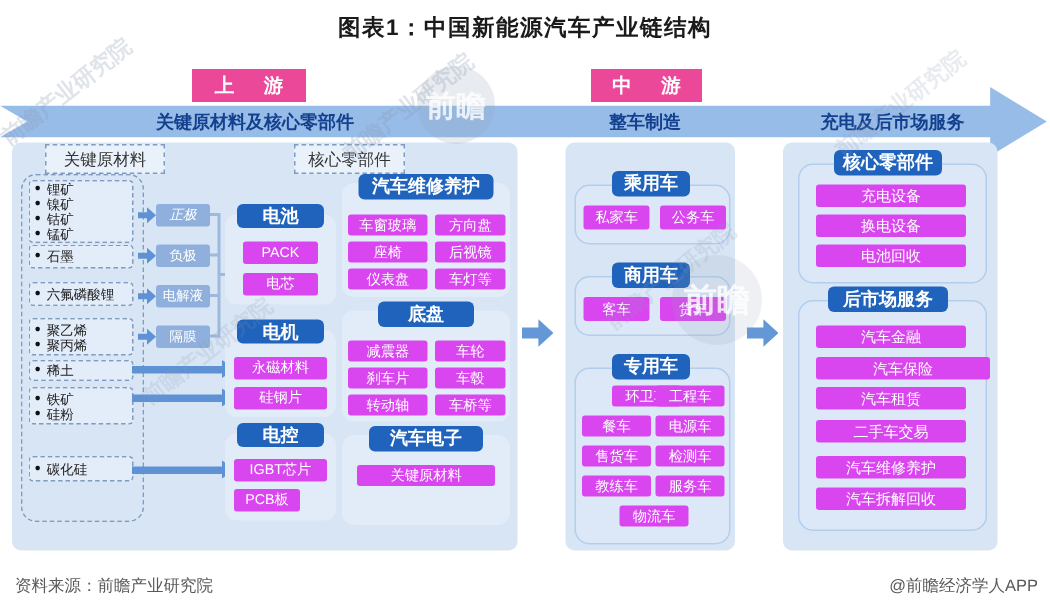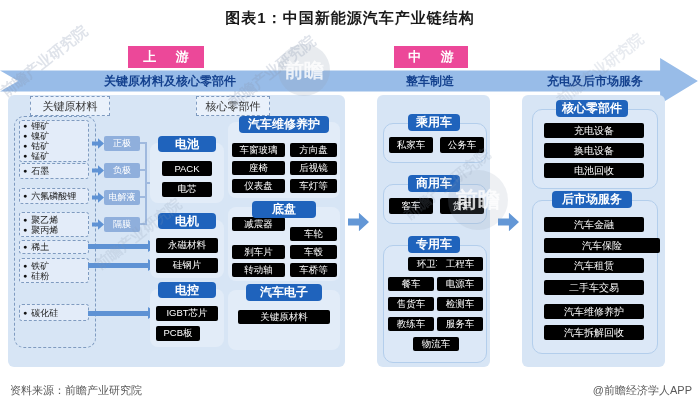--- a/index.html
+++ b/index.html
@@ -38,21 +38,21 @@
 
   .conn{position:absolute;background:#9FB9DE;}
   .bar{position:absolute;height:5px;background:#5E92D4;}
   .bar-head{position:absolute;width:0;height:0;border-left:9px solid #5E92D4;
             border-top:6px solid transparent;border-bottom:6px solid transparent;}
 
   .card{position:absolute;background:#E2ECF8;border-radius:8px;}
   .card-outline{position:absolute;background:#DCE8F7;border:1px solid #B3CEEC;border-radius:10px;}
   .card-header{position:absolute;background:#1F63BC;color:#fff;font-weight:bold;font-size:12px;
                border-radius:4px;display:flex;align-items:center;justify-content:center;z-index:3;}
-  .item-box{position:absolute;background:#000000;color:#fff;font-size:10px;border-radius:2px;
+  .item-box{position:absolute;background:#d946ef;color:#fff;font-size:10px;border-radius:2px;
             display:flex;align-items:center;justify-content:center;z-index:2;}
   .item-box.small{font-size:9.5px;}
 
   .footer-text{position:absolute;font-size:11px;color:#595959;}
 
   .wm{position:absolute;font-size:15px;font-weight:bold;color:rgba(140,155,178,.28);
       transform:rotate(-38deg);white-space:nowrap;pointer-events:none;z-index:5;}
   .wm-logo{position:absolute;border-radius:50%;background:rgba(152,164,182,.22);
            color:rgba(255,255,255,.8);display:flex;align-items:center;justify-content:center;
            font-weight:bold;pointer-events:none;z-index:5;}
@@ -153,21 +153,21 @@
         <span class="bullet">●</span>
         <span>碳化硅</span>
       </div>
   </div>
 
   <div class="mini-arrow" style="left:92px;top:138px;"></div>
   <div class="mini-arrow" style="left:92px;top:165px;"></div>
   <div class="mini-arrow" style="left:92px;top:192px;"></div>
   <div class="mini-arrow" style="left:92px;top:219px;"></div>
 
-  <div class="part-box" style="left:104px;top:136px;width:36px;height:15px;">正极</div>
+  <div class="part-box" style="left:104px;top:136px;width:36px;height:15px;font-style:italic;">正极</div>
   <div class="part-box" style="left:104px;top:163px;width:36px;height:15px;">负极</div>
   <div class="part-box" style="left:104px;top:190px;width:36px;height:15px;">电解液</div>
   <div class="part-box" style="left:104px;top:217px;width:36px;height:15px;">隔膜</div>
 
   <div class="conn" style="left:140px;top:142px;width:6px;height:2px;"></div>
   <div class="conn" style="left:140px;top:169px;width:6px;height:2px;"></div>
   <div class="conn" style="left:140px;top:196px;width:6px;height:2px;"></div>
   <div class="conn" style="left:140px;top:223px;width:6px;height:2px;"></div>
   <div class="conn" style="left:145px;top:142px;width:2px;height:83px;"></div>
   <div class="conn" style="left:146px;top:182px;width:6px;height:2px;"></div>
@@ -198,21 +198,21 @@
   <div class="card-header" style="left:239px;top:116px;width:90px;height:17px;">汽车维修养护</div>
   <div class="item-box small" style="left:232px;top:143px;width:53px;height:14px;">车窗玻璃</div>
   <div class="item-box small" style="left:290px;top:143px;width:47px;height:14px;">方向盘</div>
   <div class="item-box small" style="left:232px;top:161px;width:53px;height:14px;">座椅</div>
   <div class="item-box small" style="left:290px;top:161px;width:47px;height:14px;">后视镜</div>
   <div class="item-box small" style="left:232px;top:179px;width:53px;height:14px;">仪表盘</div>
   <div class="item-box small" style="left:290px;top:179px;width:47px;height:14px;">车灯等</div>
 
   <div class="card" style="left:228px;top:207px;width:112px;height:74px;"></div>
   <div class="card-header" style="left:252px;top:201px;width:64px;height:17px;">底盘</div>
-  <div class="item-box small" style="left:232px;top:217px;width:53px;height:14px;">减震器</div>
+  <div class="item-box small" style="left:232px;top:227px;width:53px;height:14px;">减震器</div>
   <div class="item-box small" style="left:290px;top:227px;width:47px;height:14px;">车轮</div>
   <div class="item-box small" style="left:232px;top:245px;width:53px;height:14px;">刹车片</div>
   <div class="item-box small" style="left:290px;top:245px;width:47px;height:14px;">车毂</div>
   <div class="item-box small" style="left:232px;top:263px;width:53px;height:14px;">转动轴</div>
   <div class="item-box small" style="left:290px;top:263px;width:47px;height:14px;">车桥等</div>
 
   <div class="card" style="left:228px;top:290px;width:112px;height:60px;"></div>
   <div class="card-header" style="left:246px;top:284px;width:76px;height:17px;">汽车电子</div>
   <div class="item-box small" style="left:238px;top:310px;width:92px;height:14px;">关键原材料</div>
 

